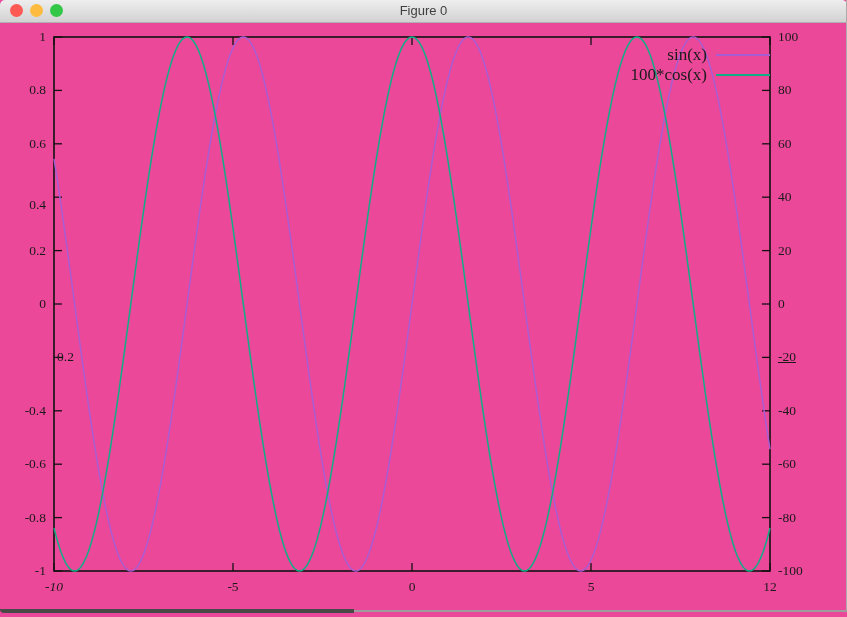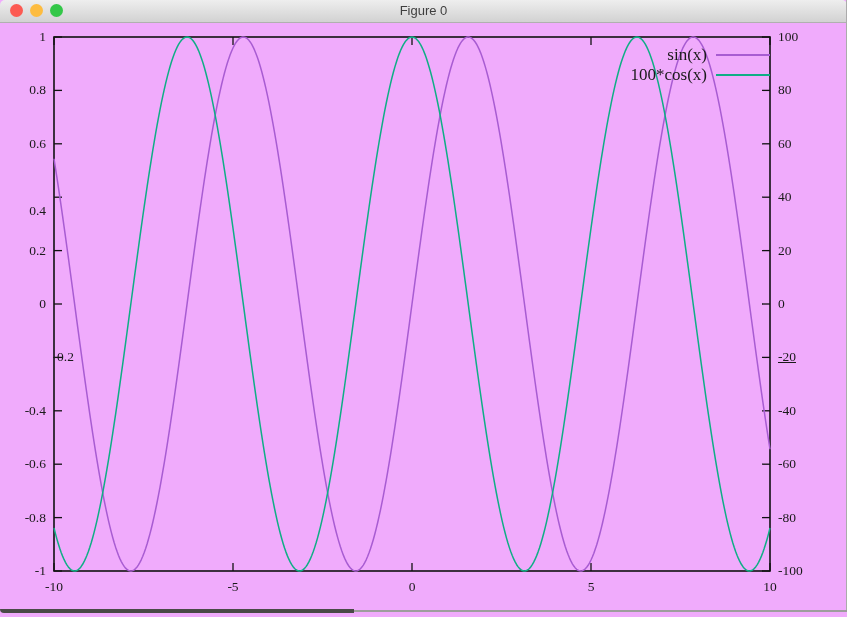--- a/index.html
+++ b/index.html
@@ -1,19 +1,19 @@
 <!DOCTYPE html>
 <html><head>
 <meta charset="utf-8">
 <style>
   html, body { margin:0; padding:0; background:#ffffff; }
   body { width:847px; height:617px; font-family:"Liberation Serif","DejaVu Serif",serif; }
   .window {
     position:relative; width:847px; height:617px; overflow:hidden;
-    background:#f0abfc;
+    background:#ec4899;
   }
   .titlebar {
     position:absolute; top:0; left:0; right:0; height:22px;
     background:linear-gradient(#eeeeee,#d2d2d2);
     border-bottom:1px solid #b0b0b0;
     border-radius:5px 5px 0 0;
   }
   .traffic { position:absolute; top:4px; left:10px; display:flex; gap:7px; }
   .light { width:13px; height:13px; border-radius:50%; display:inline-block; }
   .title {
@@ -84,29 +84,29 @@
       <line x1="770" y1="357.4" x2="762" y2="357.4" stroke="#111111" stroke-width="1.3"></line>
       <line x1="770" y1="410.79999999999995" x2="762" y2="410.79999999999995" stroke="#111111" stroke-width="1.3"></line>
       <line x1="770" y1="464.20000000000005" x2="762" y2="464.20000000000005" stroke="#111111" stroke-width="1.3"></line>
       <line x1="770" y1="517.6" x2="762" y2="517.6" stroke="#111111" stroke-width="1.3"></line>
       <line x1="770" y1="571" x2="762" y2="571" stroke="#111111" stroke-width="1.3"></line>
       <polyline points="54.00,158.75 55.43,167.82 56.86,177.11 58.30,186.61 59.73,196.29 61.16,206.15 62.59,216.16 64.02,226.32 65.46,236.59 66.89,246.98 68.32,257.45 69.75,268.01 71.18,278.61 72.62,289.26 74.05,299.94 75.48,310.62 76.91,321.28 78.34,331.92 79.78,342.52 81.21,353.06 82.64,363.51 84.07,373.87 85.50,384.12 86.94,394.24 88.37,404.22 89.80,414.04 91.23,423.68 92.66,433.12 94.10,442.37 95.53,451.39 96.96,460.17 98.39,468.71 99.82,476.98 101.26,484.97 102.69,492.68 104.12,500.08 105.55,507.17 106.98,513.94 108.42,520.37 109.85,526.45 111.28,532.18 112.71,537.54 114.14,542.53 115.58,547.14 117.01,551.35 118.44,555.18 119.87,558.60 121.30,561.61 122.74,564.21 124.17,566.39 125.60,568.16 127.03,569.50 128.46,570.42 129.90,570.91 131.33,570.97 132.76,570.61 134.19,569.82 135.62,568.61 137.06,566.97 138.49,564.91 139.92,562.43 141.35,559.55 142.78,556.25 144.22,552.54 145.65,548.45 147.08,543.96 148.51,539.08 149.94,533.83 151.38,528.21 152.81,522.24 154.24,515.91 155.67,509.24 157.10,502.25 158.54,494.94 159.97,487.32 161.40,479.42 162.83,471.23 164.26,462.77 165.70,454.06 167.13,445.11 168.56,435.93 169.99,426.54 171.42,416.96 172.86,407.19 174.29,397.26 175.72,387.18 177.15,376.97 178.58,366.64 180.02,356.21 181.45,345.70 182.88,335.12 184.31,324.49 185.74,313.83 187.18,303.15 188.61,292.47 190.04,281.82 191.47,271.19 192.90,260.62 194.34,250.12 195.77,239.71 197.20,229.40 198.63,219.20 200.06,209.15 201.50,199.24 202.93,189.51 204.36,179.95 205.79,170.60 207.22,161.45 208.66,152.54 210.09,143.87 211.52,135.45 212.95,127.31 214.38,119.44 215.82,111.87 217.25,104.61 218.68,97.67 220.11,91.06 221.54,84.79 222.98,78.87 224.41,73.31 225.84,68.12 227.27,63.30 228.70,58.88 230.14,54.84 231.57,51.20 233.00,47.97 234.43,45.14 235.86,42.73 237.30,40.74 238.73,39.17 240.16,38.02 241.59,37.30 243.02,37.01 244.46,37.14 245.89,37.70 247.32,38.68 248.75,40.09 250.18,41.93 251.62,44.18 253.05,46.84 254.48,49.92 255.91,53.41 257.34,57.29 258.78,61.57 260.21,66.24 261.64,71.29 263.07,76.71 264.50,82.49 265.94,88.63 267.37,95.12 268.80,101.93 270.23,109.07 271.66,116.53 273.10,124.28 274.53,132.32 275.96,140.63 277.39,149.21 278.82,158.03 280.26,167.09 281.69,176.37 283.12,185.85 284.55,195.52 285.98,205.36 287.42,215.36 288.85,225.50 290.28,235.77 291.71,246.15 293.14,256.62 294.58,267.16 296.01,277.77 297.44,288.41 298.87,299.09 300.30,309.76 301.74,320.43 303.17,331.08 304.60,341.68 306.03,352.22 307.46,362.68 308.90,373.05 310.33,383.31 311.76,393.44 313.19,403.43 314.62,413.26 316.06,422.92 317.49,432.38 318.92,441.64 320.35,450.68 321.78,459.48 323.22,468.04 324.65,476.33 326.08,484.35 327.51,492.08 328.94,499.51 330.38,506.62 331.81,513.41 333.24,519.87 334.67,525.98 336.10,531.74 337.54,537.13 338.97,542.14 340.40,546.78 341.83,551.03 343.26,554.89 344.70,558.34 346.13,561.38 347.56,564.02 348.99,566.24 350.42,568.03 351.86,569.41 353.29,570.36 354.72,570.89 356.15,570.98 357.58,570.66 359.02,569.90 360.45,568.72 361.88,567.12 363.31,565.09 364.74,562.65 366.18,559.79 367.61,556.52 369.04,552.85 370.47,548.79 371.90,544.33 373.34,539.48 374.77,534.26 376.20,528.67 377.63,522.72 379.06,516.43 380.50,509.79 381.93,502.82 383.36,495.53 384.79,487.94 386.22,480.06 387.66,471.89 389.09,463.45 390.52,454.76 391.95,445.83 393.38,436.67 394.82,427.30 396.25,417.73 397.68,407.97 399.11,398.06 400.54,387.99 401.98,377.79 403.41,367.47 404.84,357.04 406.27,346.54 407.70,335.96 409.14,325.34 410.57,314.68 412.00,304.00 413.43,293.32 414.86,282.66 416.30,272.04 417.73,261.46 419.16,250.96 420.59,240.53 422.02,230.21 423.46,220.01 424.89,209.94 426.32,200.03 427.75,190.27 429.18,180.70 430.62,171.33 432.05,162.17 433.48,153.24 434.91,144.55 436.34,136.11 437.78,127.94 439.21,120.06 440.64,112.47 442.07,105.18 443.50,98.21 444.94,91.57 446.37,85.28 447.80,79.33 449.23,73.74 450.66,68.52 452.10,63.67 453.53,59.21 454.96,55.15 456.39,51.48 457.82,48.21 459.26,45.35 460.69,42.91 462.12,40.88 463.55,39.28 464.98,38.10 466.42,37.34 467.85,37.02 469.28,37.11 470.71,37.64 472.14,38.59 473.58,39.97 475.01,41.76 476.44,43.98 477.87,46.62 479.30,49.66 480.74,53.11 482.17,56.97 483.60,61.22 485.03,65.86 486.46,70.87 487.90,76.26 489.33,82.02 490.76,88.13 492.19,94.59 493.62,101.38 495.06,108.49 496.49,115.92 497.92,123.65 499.35,131.67 500.78,139.96 502.22,148.52 503.65,157.32 505.08,166.36 506.51,175.62 507.94,185.08 509.38,194.74 510.81,204.57 512.24,214.56 513.67,224.69 515.10,234.95 516.54,245.32 517.97,255.78 519.40,266.32 520.83,276.92 522.26,287.57 523.70,298.24 525.13,308.91 526.56,319.59 527.99,330.23 529.42,340.84 530.86,351.38 532.29,361.85 533.72,372.23 535.15,382.50 536.58,392.64 538.02,402.64 539.45,412.48 540.88,422.15 542.31,431.63 543.74,440.91 545.18,449.97 546.61,458.79 548.04,467.37 549.47,475.68 550.90,483.72 552.34,491.47 553.77,498.93 555.20,506.07 556.63,512.88 558.06,519.37 559.50,525.51 560.93,531.29 562.36,536.71 563.79,541.76 565.22,546.43 566.66,550.71 568.09,554.59 569.52,558.08 570.95,561.16 572.38,563.82 573.82,566.07 575.25,567.91 576.68,569.32 578.11,570.30 579.54,570.86 580.98,570.99 582.41,570.70 583.84,569.98 585.27,568.83 586.70,567.26 588.14,565.27 589.57,562.86 591.00,560.03 592.43,556.80 593.86,553.16 595.30,549.12 596.73,544.70 598.16,539.88 599.59,534.69 601.02,529.13 602.46,523.21 603.89,516.94 605.32,510.33 606.75,503.39 608.18,496.13 609.62,488.56 611.05,480.69 612.48,472.55 613.91,464.13 615.34,455.46 616.78,446.55 618.21,437.40 619.64,428.05 621.07,418.49 622.50,408.76 623.94,398.85 625.37,388.80 626.80,378.60 628.23,368.29 629.66,357.88 631.10,347.38 632.53,336.81 633.96,326.18 635.39,315.53 636.82,304.85 638.26,294.17 639.69,283.51 641.12,272.88 642.55,262.30 643.98,251.79 645.42,241.36 646.85,231.03 648.28,220.82 649.71,210.74 651.14,200.81 652.58,191.04 654.01,181.46 655.44,172.07 656.87,162.89 658.30,153.94 659.74,145.23 661.17,136.77 662.60,128.58 664.03,120.68 665.46,113.06 666.90,105.75 668.33,98.76 669.76,92.09 671.19,85.76 672.62,79.79 674.06,74.17 675.49,68.92 676.92,64.04 678.35,59.55 679.78,55.46 681.22,51.75 682.65,48.45 684.08,45.57 685.51,43.09 686.94,41.03 688.38,39.39 689.81,38.18 691.24,37.39 692.67,37.03 694.10,37.09 695.54,37.58 696.97,38.50 698.40,39.84 699.83,41.61 701.26,43.79 702.70,46.39 704.13,49.40 705.56,52.82 706.99,56.65 708.42,60.86 709.86,65.47 711.29,70.46 712.72,75.82 714.15,81.55 715.58,87.63 717.02,94.06 718.45,100.83 719.88,107.92 721.31,115.32 722.74,123.03 724.18,131.02 725.61,139.29 727.04,147.83 728.47,156.61 729.90,165.63 731.34,174.88 732.77,184.32 734.20,193.96 735.63,203.78 737.06,213.76 738.50,223.88 739.93,234.13 741.36,244.49 742.79,254.94 744.22,265.48 745.66,276.08 747.09,286.72 748.52,297.38 749.95,308.06 751.38,318.74 752.82,329.39 754.25,339.99 755.68,350.55 757.11,361.02 758.54,371.41 759.98,381.68 761.41,391.84 762.84,401.85 764.27,411.71 765.70,421.39 767.14,430.89 768.57,440.18 770.00,449.25" fill="none" stroke="#a85cd2" stroke-width="1.5" stroke-linejoin="round"></polyline>
       <polyline points="54.00,528.03 55.43,533.66 56.86,538.92 58.30,543.81 59.73,548.31 61.16,552.42 62.59,556.14 64.02,559.45 65.46,562.35 66.89,564.84 68.32,566.91 69.75,568.56 71.18,569.79 72.62,570.59 74.05,570.97 75.48,570.92 76.91,570.44 78.34,569.54 79.78,568.21 81.21,566.45 82.64,564.28 84.07,561.70 85.50,558.69 86.94,555.29 88.37,551.48 89.80,547.27 91.23,542.68 92.66,537.70 94.10,532.35 95.53,526.63 96.96,520.56 98.39,514.14 99.82,507.39 101.26,500.31 102.69,492.91 104.12,485.22 105.55,477.23 106.98,468.97 108.42,460.44 109.85,451.66 111.28,442.65 112.71,433.41 114.14,423.97 115.58,414.34 117.01,404.53 118.44,394.55 119.87,384.44 121.30,374.19 122.74,363.83 124.17,353.38 125.60,342.85 127.03,332.25 128.46,321.61 129.90,310.95 131.33,300.27 132.76,289.59 134.19,278.94 135.62,268.33 137.06,257.78 138.49,247.30 139.92,236.91 141.35,226.63 142.78,216.48 144.22,206.46 145.65,196.60 147.08,186.91 148.51,177.41 149.94,168.11 151.38,159.02 152.81,150.17 154.24,141.57 155.67,133.23 157.10,125.16 158.54,117.37 159.97,109.88 161.40,102.71 162.83,95.85 164.26,89.33 165.70,83.16 167.13,77.33 168.56,71.87 169.99,66.78 171.42,62.07 172.86,57.75 174.29,53.82 175.72,50.29 177.15,47.16 178.58,44.45 180.02,42.15 181.45,40.28 182.88,38.82 184.31,37.79 185.74,37.18 187.18,37.00 188.61,37.25 190.04,37.92 191.47,39.02 192.90,40.55 194.34,42.49 195.77,44.86 197.20,47.63 198.63,50.82 200.06,54.42 201.50,58.41 202.93,62.79 204.36,67.57 205.79,72.72 207.22,78.24 208.66,84.12 210.09,90.35 211.52,96.92 212.95,103.83 214.38,111.06 215.82,118.59 217.25,126.42 218.68,134.54 220.11,142.92 221.54,151.57 222.98,160.46 224.41,169.57 225.84,178.91 227.27,188.44 228.70,198.16 230.14,208.04 231.57,218.08 233.00,228.26 234.43,238.56 235.86,248.97 237.30,259.46 238.73,270.02 240.16,280.64 241.59,291.29 243.02,301.97 244.46,312.65 245.89,323.31 247.32,333.94 248.75,344.53 250.18,355.05 251.62,365.49 253.05,375.83 254.48,386.06 255.91,396.15 257.34,406.10 258.78,415.88 260.21,425.49 261.64,434.90 263.07,444.10 264.50,453.08 265.94,461.82 267.37,470.30 268.80,478.52 270.23,486.46 271.66,494.11 273.10,501.46 274.53,508.49 275.96,515.19 277.39,521.55 278.82,527.57 280.26,533.23 281.69,538.52 283.12,543.43 284.55,547.97 285.98,552.11 287.42,555.86 288.85,559.20 290.28,562.14 291.71,564.66 293.14,566.76 294.58,568.45 296.01,569.71 297.44,570.54 298.87,570.95 300.30,570.94 301.74,570.49 303.17,569.62 304.60,568.33 306.03,566.61 307.46,564.47 308.90,561.92 310.33,558.95 311.76,555.57 313.19,551.80 314.62,547.62 316.06,543.06 317.49,538.11 318.92,532.79 320.35,527.10 321.78,521.06 323.22,514.67 324.65,507.94 326.08,500.88 327.51,493.51 328.94,485.84 330.38,477.88 331.81,469.64 333.24,461.13 334.67,452.37 336.10,443.38 337.54,434.16 338.97,424.73 340.40,415.11 341.83,405.31 343.26,395.35 344.70,385.25 346.13,375.01 347.56,364.66 348.99,354.22 350.42,343.69 351.86,333.10 353.29,322.46 354.72,311.80 356.15,301.12 357.58,290.44 359.02,279.79 360.45,269.18 361.88,258.62 363.31,248.13 364.74,237.74 366.18,227.45 367.61,217.28 369.04,207.25 370.47,197.38 371.90,187.67 373.34,178.16 374.77,168.84 376.20,159.74 377.63,150.87 379.06,142.25 380.50,133.88 381.93,125.79 383.36,117.98 384.79,110.47 386.22,103.27 387.66,96.39 389.09,89.84 390.52,83.64 391.95,77.78 393.38,72.29 394.82,67.17 396.25,62.43 397.68,58.08 399.11,54.12 400.54,50.55 401.98,47.40 403.41,44.65 404.84,42.32 406.27,40.41 407.70,38.92 409.14,37.85 410.57,37.21 412.00,37.00 413.43,37.21 414.86,37.85 416.30,38.92 417.73,40.41 419.16,42.32 420.59,44.65 422.02,47.40 423.46,50.55 424.89,54.12 426.32,58.08 427.75,62.43 429.18,67.17 430.62,72.29 432.05,77.78 433.48,83.64 434.91,89.84 436.34,96.39 437.78,103.27 439.21,110.47 440.64,117.98 442.07,125.79 443.50,133.88 444.94,142.25 446.37,150.87 447.80,159.74 449.23,168.84 450.66,178.16 452.10,187.67 453.53,197.38 454.96,207.25 456.39,217.28 457.82,227.45 459.26,237.74 460.69,248.13 462.12,258.62 463.55,269.18 464.98,279.79 466.42,290.44 467.85,301.12 469.28,311.80 470.71,322.46 472.14,333.10 473.58,343.69 475.01,354.22 476.44,364.66 477.87,375.01 479.30,385.25 480.74,395.35 482.17,405.31 483.60,415.11 485.03,424.73 486.46,434.16 487.90,443.38 489.33,452.37 490.76,461.13 492.19,469.64 493.62,477.88 495.06,485.84 496.49,493.51 497.92,500.88 499.35,507.94 500.78,514.67 502.22,521.06 503.65,527.10 505.08,532.79 506.51,538.11 507.94,543.06 509.38,547.62 510.81,551.80 512.24,555.57 513.67,558.95 515.10,561.92 516.54,564.47 517.97,566.61 519.40,568.33 520.83,569.62 522.26,570.49 523.70,570.94 525.13,570.95 526.56,570.54 527.99,569.71 529.42,568.45 530.86,566.76 532.29,564.66 533.72,562.14 535.15,559.20 536.58,555.86 538.02,552.11 539.45,547.97 540.88,543.43 542.31,538.52 543.74,533.23 545.18,527.57 546.61,521.55 548.04,515.19 549.47,508.49 550.90,501.46 552.34,494.11 553.77,486.46 555.20,478.52 556.63,470.30 558.06,461.82 559.50,453.08 560.93,444.10 562.36,434.90 563.79,425.49 565.22,415.88 566.66,406.10 568.09,396.15 569.52,386.06 570.95,375.83 572.38,365.49 573.82,355.05 575.25,344.53 576.68,333.94 578.11,323.31 579.54,312.65 580.98,301.97 582.41,291.29 583.84,280.64 585.27,270.02 586.70,259.46 588.14,248.97 589.57,238.56 591.00,228.26 592.43,218.08 593.86,208.04 595.30,198.16 596.73,188.44 598.16,178.91 599.59,169.57 601.02,160.46 602.46,151.57 603.89,142.92 605.32,134.54 606.75,126.42 608.18,118.59 609.62,111.06 611.05,103.83 612.48,96.92 613.91,90.35 615.34,84.12 616.78,78.24 618.21,72.72 619.64,67.57 621.07,62.79 622.50,58.41 623.94,54.42 625.37,50.82 626.80,47.63 628.23,44.86 629.66,42.49 631.10,40.55 632.53,39.02 633.96,37.92 635.39,37.25 636.82,37.00 638.26,37.18 639.69,37.79 641.12,38.82 642.55,40.28 643.98,42.15 645.42,44.45 646.85,47.16 648.28,50.29 649.71,53.82 651.14,57.75 652.58,62.07 654.01,66.78 655.44,71.87 656.87,77.33 658.30,83.16 659.74,89.33 661.17,95.85 662.60,102.71 664.03,109.88 665.46,117.37 666.90,125.16 668.33,133.23 669.76,141.57 671.19,150.17 672.62,159.02 674.06,168.11 675.49,177.41 676.92,186.91 678.35,196.60 679.78,206.46 681.22,216.48 682.65,226.63 684.08,236.91 685.51,247.30 686.94,257.78 688.38,268.33 689.81,278.94 691.24,289.59 692.67,300.27 694.10,310.95 695.54,321.61 696.97,332.25 698.40,342.85 699.83,353.38 701.26,363.83 702.70,374.19 704.13,384.44 705.56,394.55 706.99,404.53 708.42,414.34 709.86,423.97 711.29,433.41 712.72,442.65 714.15,451.66 715.58,460.44 717.02,468.97 718.45,477.23 719.88,485.22 721.31,492.91 722.74,500.31 724.18,507.39 725.61,514.14 727.04,520.56 728.47,526.63 729.90,532.35 731.34,537.70 732.77,542.68 734.20,547.27 735.63,551.48 737.06,555.29 738.50,558.69 739.93,561.70 741.36,564.28 742.79,566.45 744.22,568.21 745.66,569.54 747.09,570.44 748.52,570.92 749.95,570.97 751.38,570.59 752.82,569.79 754.25,568.56 755.68,566.91 757.11,564.84 758.54,562.35 759.98,559.45 761.41,556.14 762.84,552.42 764.27,548.31 765.70,543.81 767.14,538.92 768.57,533.66 770.00,528.03" fill="none" stroke="#0fae85" stroke-width="1.5" stroke-linejoin="round"></polyline>
     </svg>
 
   <div class="labels-layer" id="labels-layer">
-      <div class="tick-label xlab" style="left: 24px;">-10</div>
+      <div class="tick-label xlab" style="left: 24px; font-style: italic;">-10</div>
       <div class="tick-label xlab" style="left: 203px;">-5</div>
       <div class="tick-label xlab" style="left: 382px;">0</div>
       <div class="tick-label xlab" style="left: 561px;">5</div>
-      <div class="tick-label xlab" style="left: 740px;">10</div>
+      <div class="tick-label xlab" style="left: 740px;">12</div>
       <div class="tick-label ylab-left" style="top: 29px;">1</div>
       <div class="tick-label ylab-left" style="top: 82.4px;">0.8</div>
       <div class="tick-label ylab-left" style="top: 135.8px;">0.6</div>
-      <div class="tick-label ylab-left" style="top: 203px;">0.4</div>
+      <div class="tick-label ylab-left" style="top: 197px;">0.4</div>
       <div class="tick-label ylab-left" style="top: 242.6px;">0.2</div>
       <div class="tick-label ylab-left" style="top: 296px;">0</div>
       <div class="tick-label ylab-left" style="top: 349.4px; padding-left: 28px;">-0.2</div>
       <div class="tick-label ylab-left" style="top: 402.8px;">-0.4</div>
       <div class="tick-label ylab-left" style="top: 456.2px;">-0.6</div>
       <div class="tick-label ylab-left" style="top: 509.6px;">-0.8</div>
       <div class="tick-label ylab-left" style="top: 563px;">-1</div>
       <div class="tick-label ylab-right" style="top: 29px;">100</div>
       <div class="tick-label ylab-right" style="top: 82.4px;">80</div>
       <div class="tick-label ylab-right" style="top: 135.8px;">60</div>

